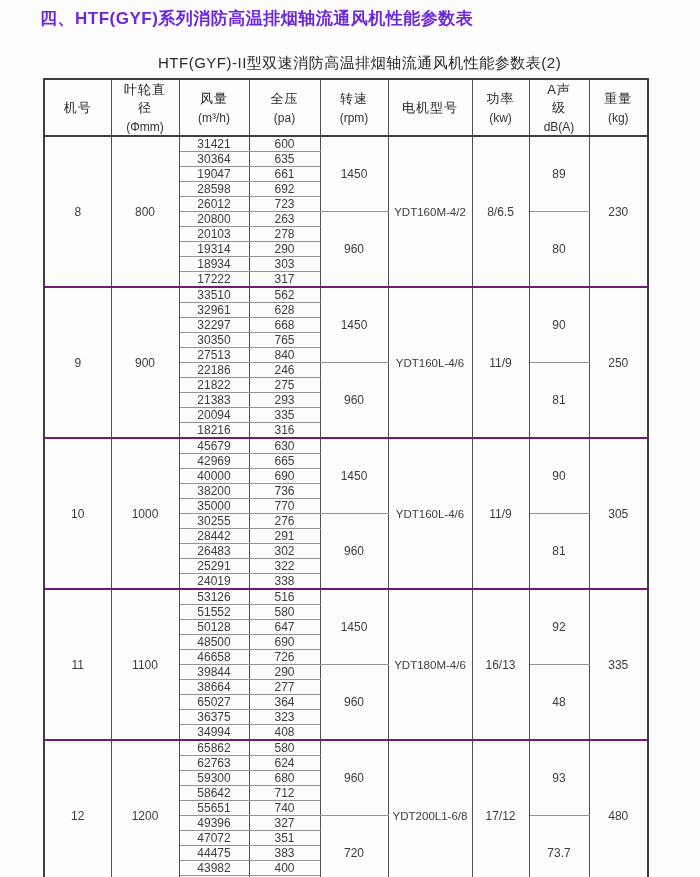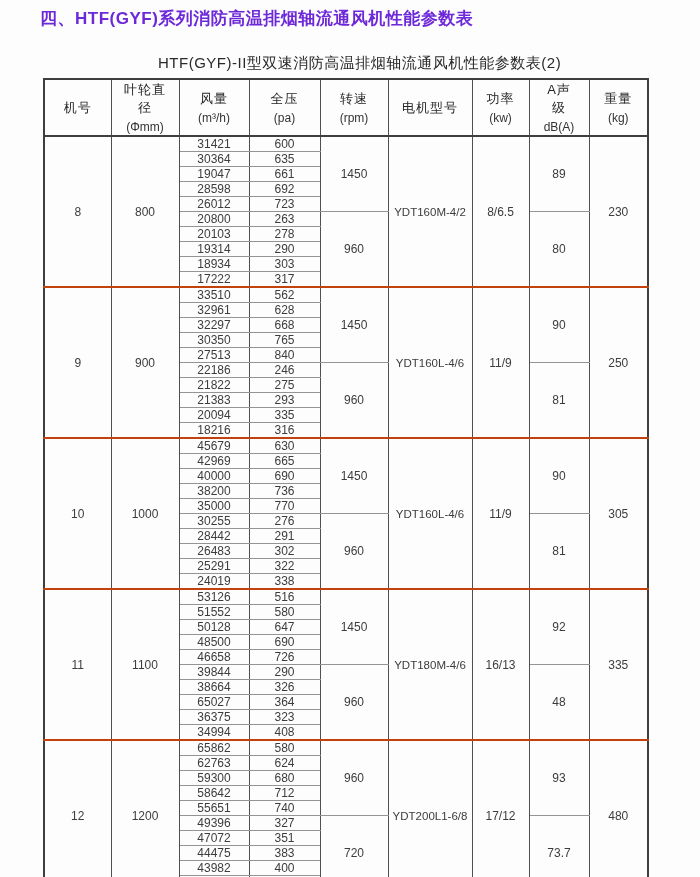--- a/index.html
+++ b/index.html
@@ -37,21 +37,21 @@
   }
   .hname { font-size:13px; letter-spacing:1px; }
   .hunit { font-size:12px; margin-top:3px; letter-spacing:0; color:#333; }
   td {
     text-align:center; vertical-align:middle;
     color:#3c3c3c; font-size:12px;
     border-left:1px solid #4f4f4f; border-right:1px solid #4f4f4f;
     border-top:1px solid #949494; border-bottom:1px solid #949494;
     overflow:hidden; white-space:nowrap;
   }
-  tr.block-start td { border-top:2px solid #c2410c; }
+  tr.block-start td { border-top:2px solid #701a75; }
   td.motor { font-size:11.5px; }
 </style>
 </head>
 <body>
 
 <div class="page">
   <h1 class="title">四、HTF(GYF)系列消防高温排烟轴流通风机性能参数表</h1>
   <div class="subtitle">HTF(GYF)-II型双速消防高温排烟轴流通风机性能参数表(2)</div>
 
   <table class="spec">
@@ -280,21 +280,21 @@
           <td>726</td>
         </tr>
         <tr>
           <td>39844</td>
           <td>290</td>
           <td rowspan="5">960</td>
           <td rowspan="5">48</td>
         </tr>
         <tr>
           <td>38664</td>
-          <td>326</td>
+          <td>277</td>
         </tr>
         <tr>
           <td>65027</td>
           <td>364</td>
         </tr>
         <tr>
           <td>36375</td>
           <td>323</td>
         </tr>
         <tr>

